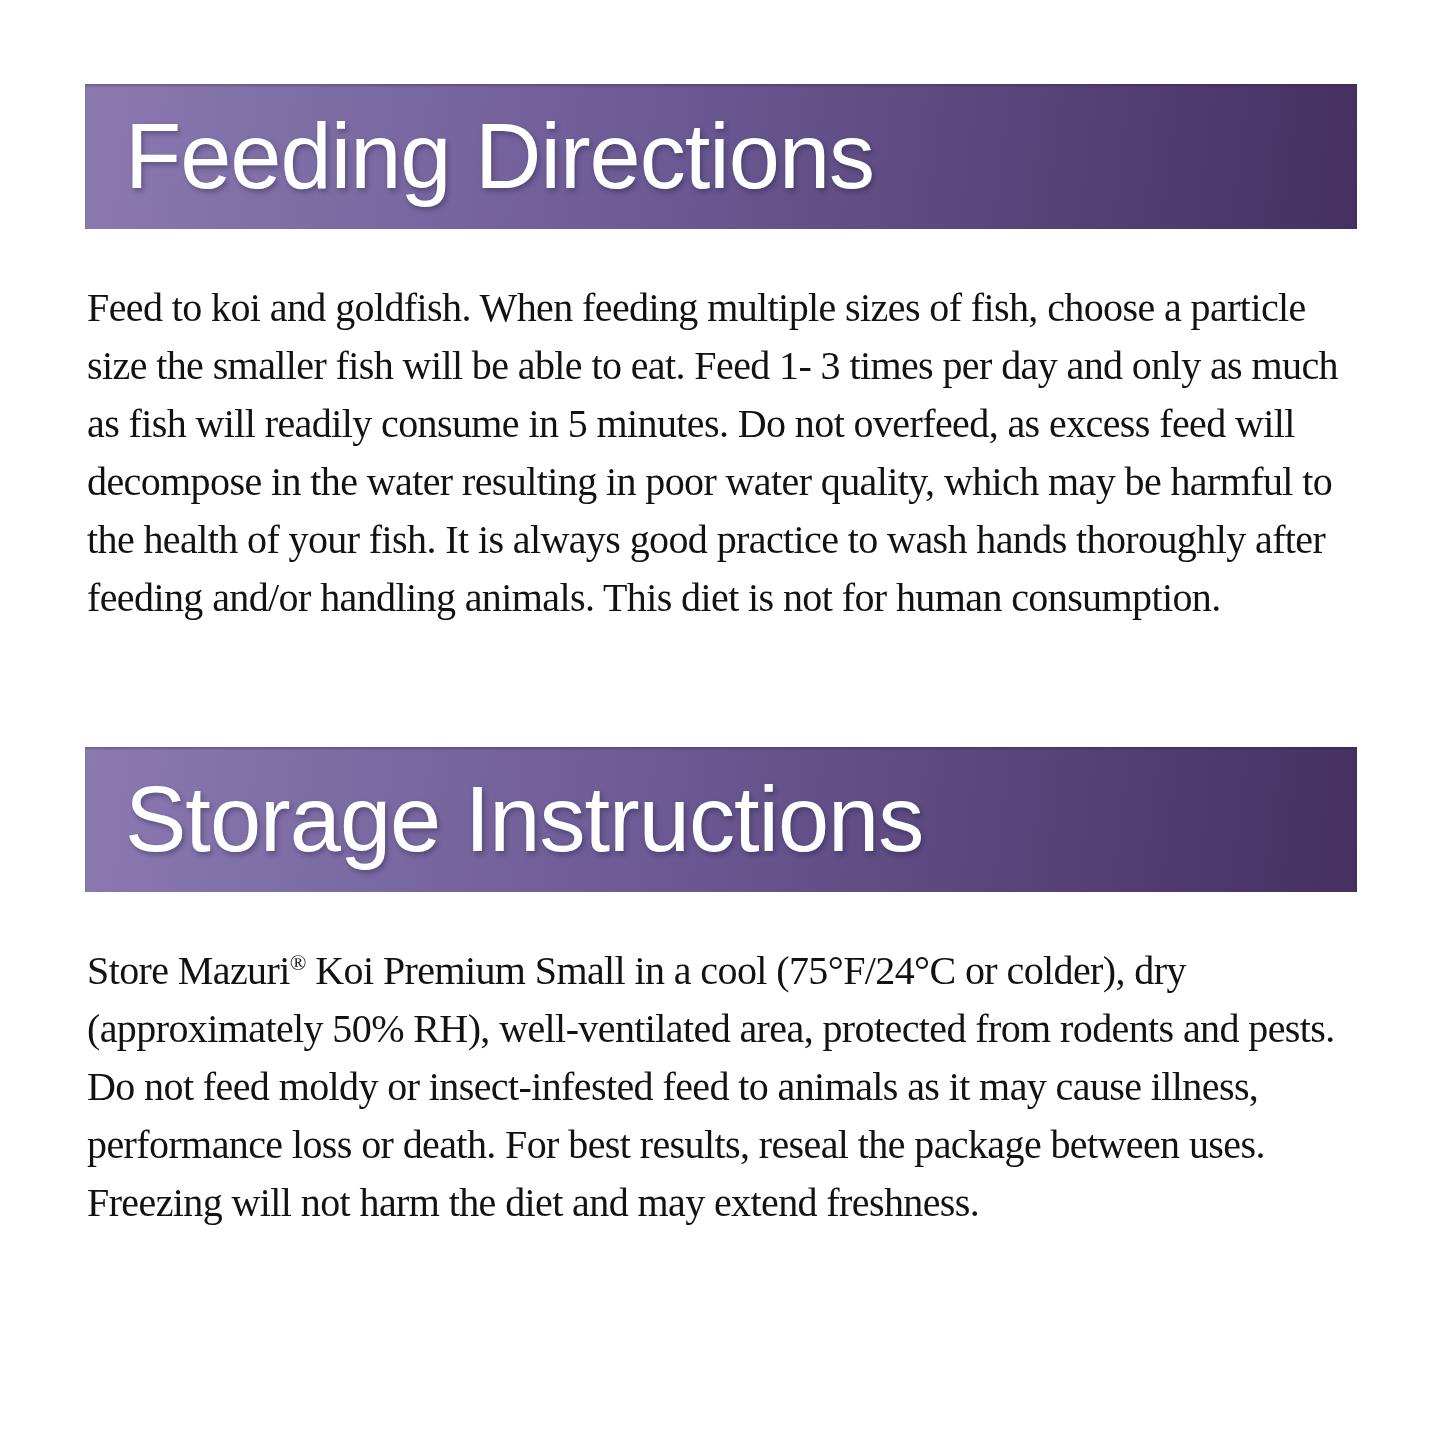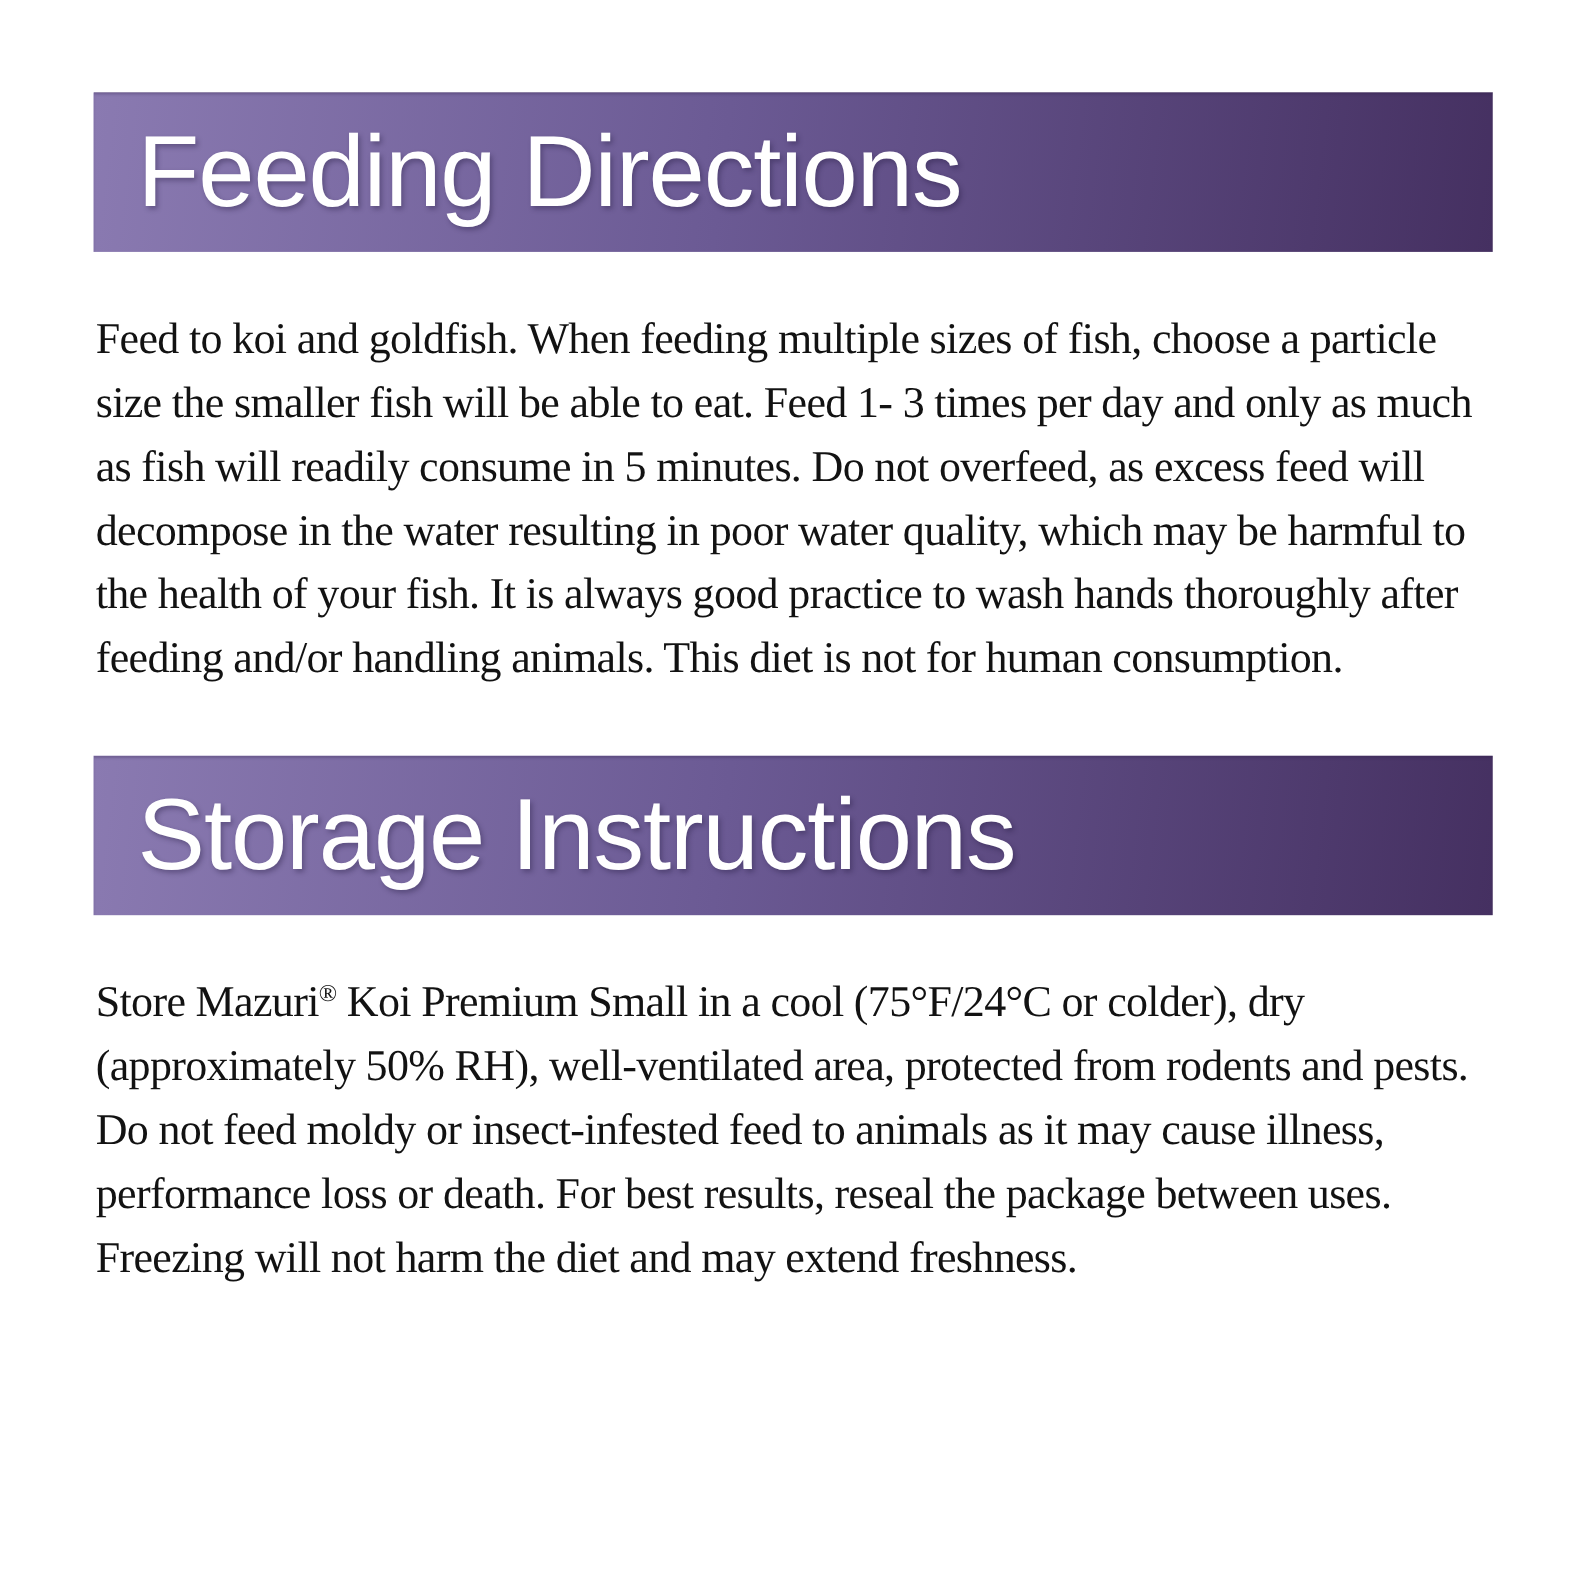--- a/index.html
+++ b/index.html
@@ -47,21 +47,21 @@
     width: 1272px;
     margin-top: 50px;
     margin-left: 2px;
     color: var(--body-text);
     font-size: 40px;
     line-height: 58px;
     letter-spacing: -0.6px;
     font-weight: 400;
     font-family: Liberation Serif, serif;
   }
-  .section + .section { margin-top: 60px; }
+  .section + .section { margin-top: 120px; }
   sup.reg {
     font-size: 55%;
     vertical-align: super;
     line-height: 0;
   }
 </style>
 </head>
 <body>
 
 <div class="page">

